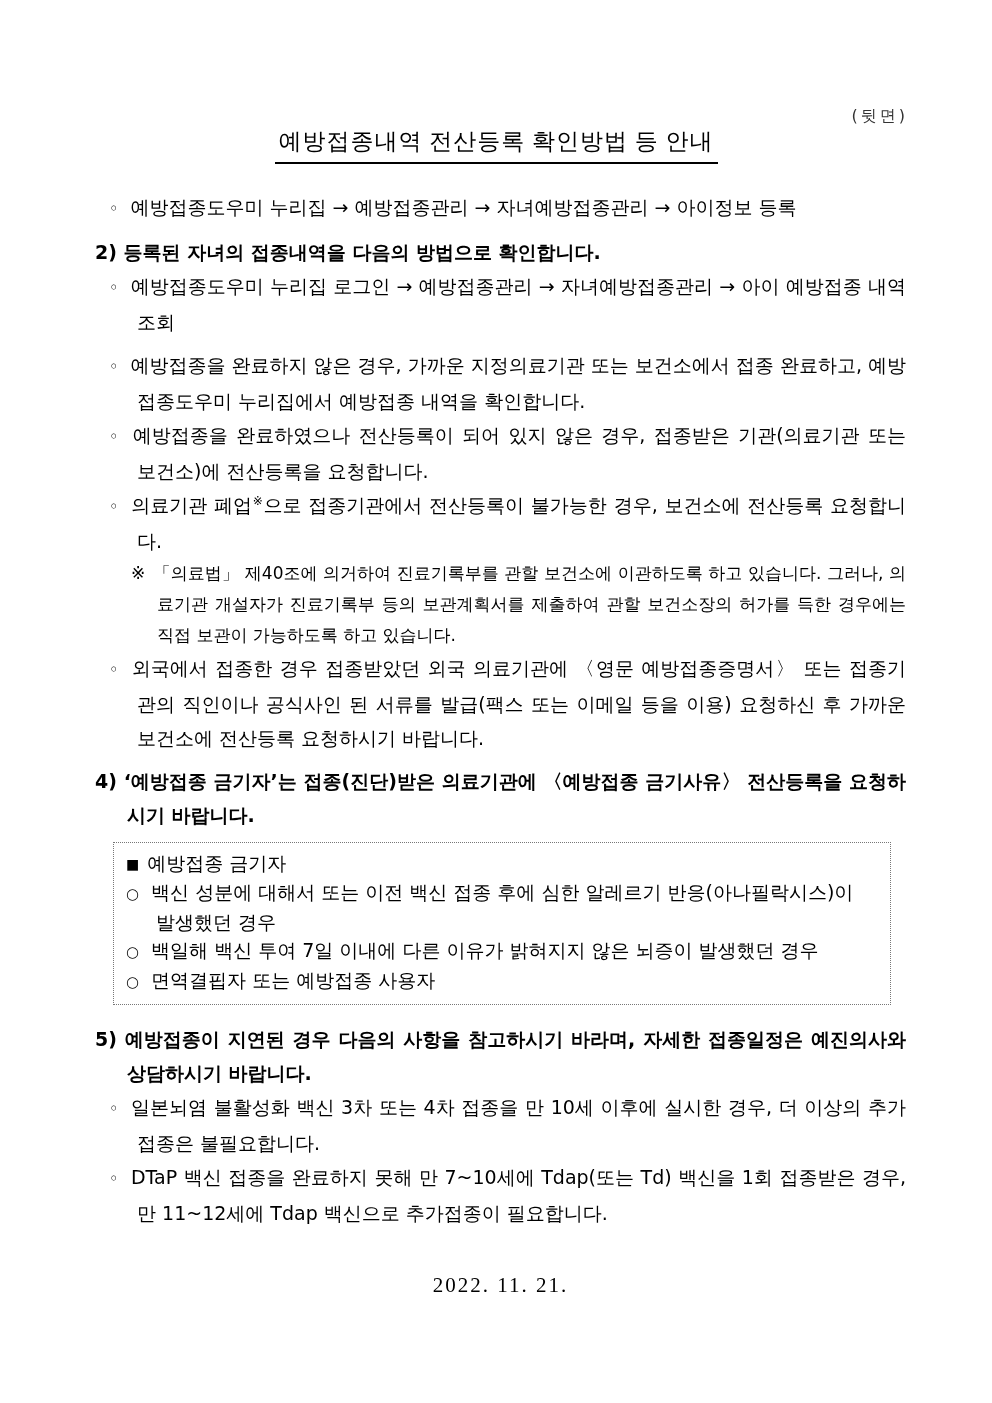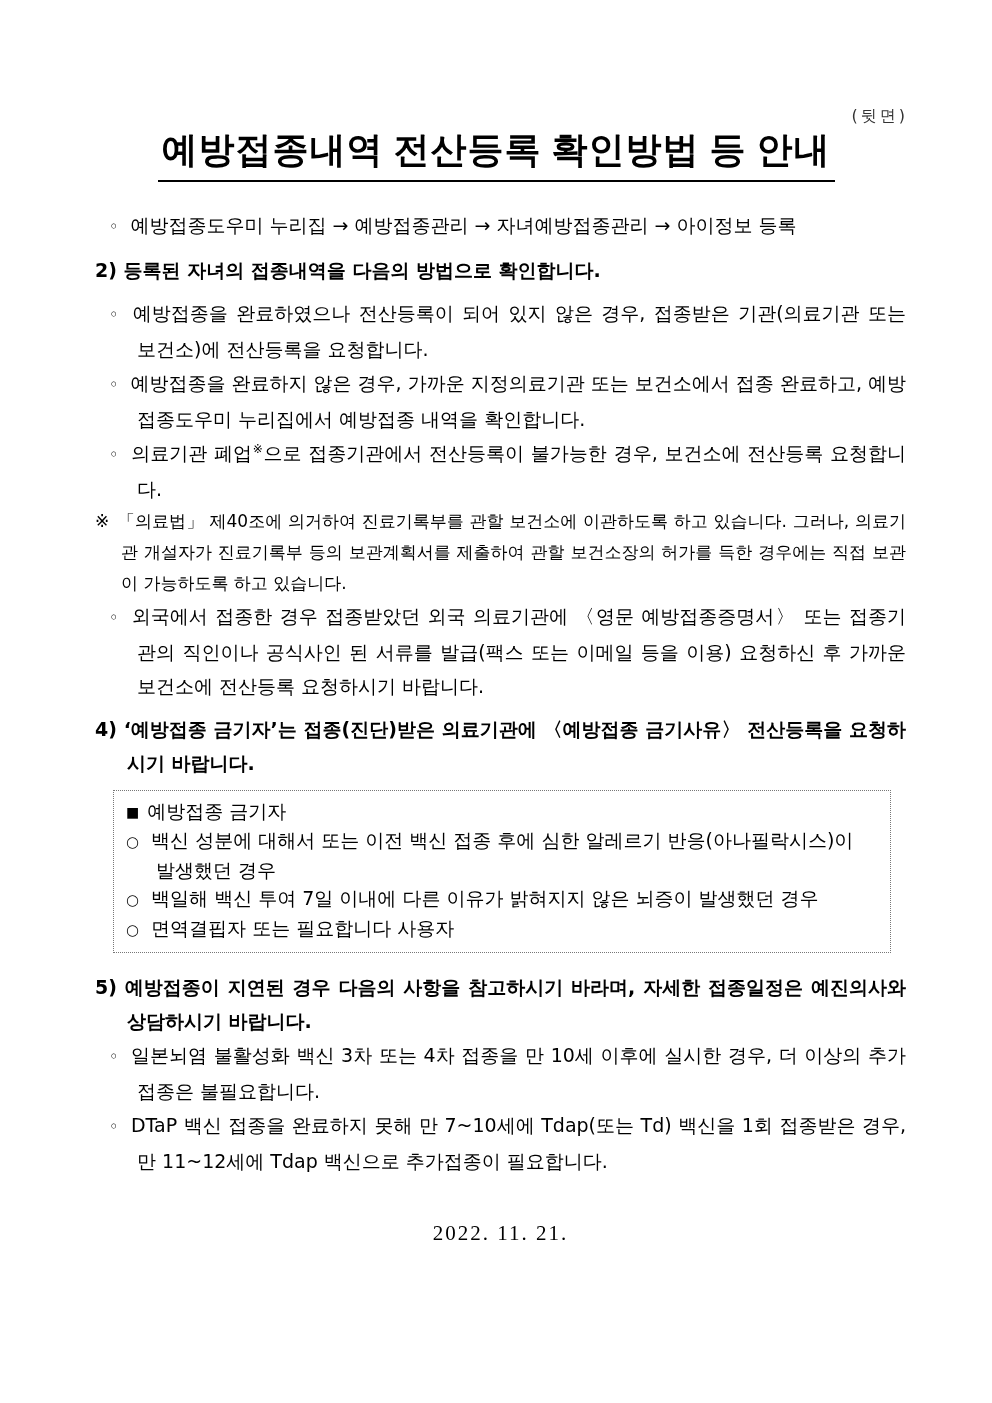--- a/index.html
+++ b/index.html
@@ -20,22 +20,22 @@
     letter-spacing: 3px;
     color: #333;
   }
   .title-wrap {
     padding-top: 126px;
     text-align: center;
   }
   .title-text {
     display: inline-block;
     font-family: "Liberation Serif", "DejaVu Serif", serif;
-    font-size: 36px;
-    font-weight: bold;
+    font-size: 23px;
+    font-weight: normal;
     letter-spacing: 1px;
     border-bottom: 2px solid #000;
     padding: 0 4px 5px 4px;
   }
   .content {
     margin: 26px 86px 0 95px;
     font-size: 19px;
     line-height: 34px;
   }
   .section { margin-bottom: 9px; }
@@ -46,20 +46,21 @@
     text-align: justify;
   }
   .bullet {
     margin-left: 14px;
     padding-left: 28px;
     text-indent: -28px;
     text-align: justify;
   }
   .bmark { padding-right: 12px; font-size: 16px; }
   .footnote {
+    margin-left: 36px;
     padding-left: 26px;
     text-indent: -26px;
     font-size: 17px;
     line-height: 31px;
     text-align: justify;
   }
   .fnmark { padding-right: 8px; }
   sup { font-size: 12px; vertical-align: super; line-height: 0; }
   .box {
     box-sizing: border-box;
@@ -93,39 +94,40 @@
   </div>
 
   <div class="content">
 
     <div class="section">
       <div class="bullet"><span class="bmark">◦</span><span>예방접종도우미 누리집 → 예방접종관리 → 자녀예방접종관리 → 아이정보 등록</span></div>
     </div>
 
     <div class="section">
       <div class="sec-head"><span>2)</span> <span>등록된 자녀의 접종내역을 다음의 방법으로 확인합니다.</span></div>
+      <div class="bullet"><span class="bmark">◦</span><span>예방접종도우미 누리집 로그인 → 예방접종관리 → 자녀예방접종관리 → 아이 예방접종 내역조회</span></div>
     </div>
 
     <div class="section">
+      <div class="bullet"><span class="bmark">◦</span><span>예방접종을 완료하지 않은 경우, 가까운 지정의료기관 또는 보건소에서 접종 완료하고, 예방접종도우미 누리집에서 예방접종 내역을 확인합니다.</span></div>
       <div class="bullet"><span class="bmark">◦</span><span>예방접종을 완료하였으나 전산등록이 되어 있지 않은 경우, 접종받은 기관(의료기관 또는 보건소)에 전산등록을 요청합니다.</span></div>
-      <div class="bullet"><span class="bmark">◦</span><span>예방접종을 완료하지 않은 경우, 가까운 지정의료기관 또는 보건소에서 접종 완료하고, 예방접종도우미 누리집에서 예방접종 내역을 확인합니다.</span></div>
       <div class="bullet"><span class="bmark">◦</span><span>의료기관 폐업</span><sup>※</sup><span>으로 접종기관에서 전산등록이 불가능한 경우, 보건소에 전산등록 요청합니다.</span></div>
       <div class="footnote"><span class="fnmark">※</span><span>「의료법」 제40조에 의거하여 진료기록부를 관할 보건소에 이관하도록 하고 있습니다. 그러나, 의료기관 개설자가 진료기록부 등의 보관계획서를 제출하여 관할 보건소장의 허가를 득한 경우에는 직접 보관이 가능하도록 하고 있습니다.</span></div>
       <div class="bullet"><span class="bmark">◦</span><span>외국에서 접종한 경우 접종받았던 외국 의료기관에 〈영문 예방접종증명서〉 또는 접종기관의 직인이나 공식사인 된 서류를 발급(팩스 또는 이메일 등을 이용) 요청하신 후 가까운 보건소에 전산등록 요청하시기 바랍니다.</span></div>
     </div>
 
     <div class="section">
       <div class="sec-head"><span>4)</span> <span>‘예방접종 금기자’는 접종(진단)받은 의료기관에 〈예방접종 금기사유〉 전산등록을 요청하시기 바랍니다.</span></div>
     </div>
 
     <div class="box">
       <div class="box-title"><span class="box-sq">■</span><span>예방접종 금기자</span></div>
       <div class="box-item"><span class="bomark">○</span><span>백신 성분에 대해서 또는 이전 백신 접종 후에 심한 알레르기 반응(아나필락시스)이 발생했던 경우</span></div>
       <div class="box-item"><span class="bomark">○</span><span>백일해 백신 투여 7일 이내에 다른 이유가 밝혀지지 않은 뇌증이 발생했던 경우</span></div>
-      <div class="box-item"><span class="bomark">○</span><span>면역결핍자 또는 필요합니다 사용자</span></div>
+      <div class="box-item"><span class="bomark">○</span><span>면역결핍자 또는 예방접종 사용자</span></div>
     </div>
 
     <div class="section">
       <div class="sec-head"><span>5)</span> <span>예방접종이 지연된 경우 다음의 사항을 참고하시기 바라며, 자세한 접종일정은 예진의사와 상담하시기 바랍니다.</span></div>
       <div class="bullet"><span class="bmark">◦</span><span>일본뇌염 불활성화 백신 3차 또는 4차 접종을 만 10세 이후에 실시한 경우, 더 이상의 추가접종은 불필요합니다.</span></div>
       <div class="bullet"><span class="bmark">◦</span><span>DTaP 백신 접종을 완료하지 못해 만 7~10세에 Tdap(또는 Td) 백신을 1회 접종받은 경우, 만 11~12세에 Tdap 백신으로 추가접종이 필요합니다.</span></div>
     </div>
 
     <div class="date-line">2022. 11. 21.</div>
 

